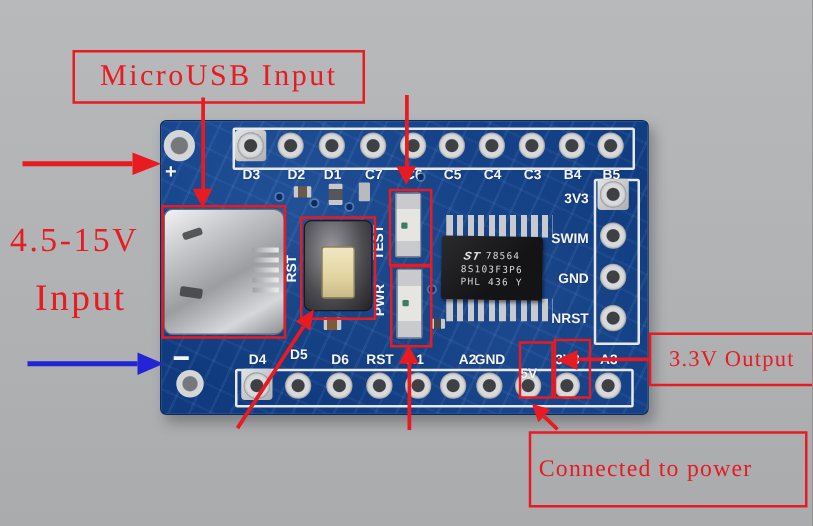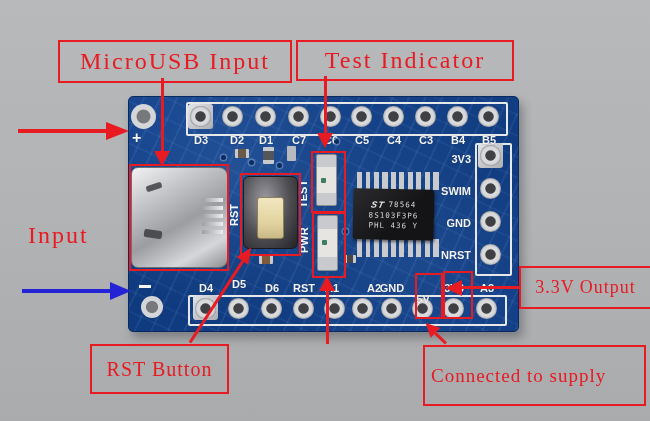--- a/index.html
+++ b/index.html
@@ -187,28 +187,27 @@
 
     <div class="redbox" style="left:0px;top:67px;width:96px;height:103px"></div>
     <div class="redbox" style="left:111px;top:76px;width:57px;height:79px"></div>
     <div class="redbox" style="left:182px;top:54px;width:31px;height:58px"></div>
     <div class="redbox" style="left:183px;top:115px;width:30px;height:62px"></div>
     <div class="redbox" style="left:286px;top:176px;width:24px;height:42px"></div>
     <div class="redbox" style="left:314px;top:174px;width:26px;height:44px"></div>
   </div>
 
   <div class="annbox" style="left:58px;top:40px;width:230px;height:39px;font-size:24px;letter-spacing:2px">MicroUSB Input</div>
-  <div class="annbox" style="left:296px;top:40px;width:214px;height:37px;font-size:24px;letter-spacing:2px">Test Indicator</div>
-  <div class="annbox" style="left:90px;top:344px;width:135px;height:46px;font-size:20px;letter-spacing:1px">RST Button</div>
   <div class="annbox" style="left:423px;top:345px;width:223px;height:61px;font-size:19px;letter-spacing:1px;flex-direction:column;align-items:flex-start;justify-content:center;padding-left:6px;line-height:27px;box-sizing:border-box">
-    <span>Connected to supply</span>
+    <span>Connected to power</span>
   </div>
   <div class="annbox" style="left:519px;top:266px;width:129px;height:39px;font-size:18px;letter-spacing:1px">3.3V Output</div>
 
-  <span class="anntext" style="left:28px;top:222px;font-size:24px;letter-spacing:2px">Input</span>
+  <span class="anntext" style="left:8px;top:177px;font-size:27px;letter-spacing:2px">4.5-15V</span>
+  <span class="anntext" style="left:28px;top:222px;font-size:30px;letter-spacing:2px">Input</span>
 
   <div class="shaft" style="left:18px;top:129px;width:88px;height:4px"></div>
   <div class="tri" style="left:106px;top:122px;border-top:9px solid transparent;border-bottom:9px solid transparent;border-left:23px solid #e81a22"></div>
 
   <div class="shaft" style="left:22px;top:289px;width:88px;height:4px;background:#2424d6"></div>
   <div class="tri" style="left:110px;top:282px;border-top:9px solid transparent;border-bottom:9px solid transparent;border-left:21px solid #2424d6"></div>
 
   <div class="shaft" style="left:161px;top:78px;width:3px;height:76px"></div>
   <div class="tri" style="left:154px;top:151px;border-left:8px solid transparent;border-right:8px solid transparent;border-top:15px solid #e81a22"></div>
 

